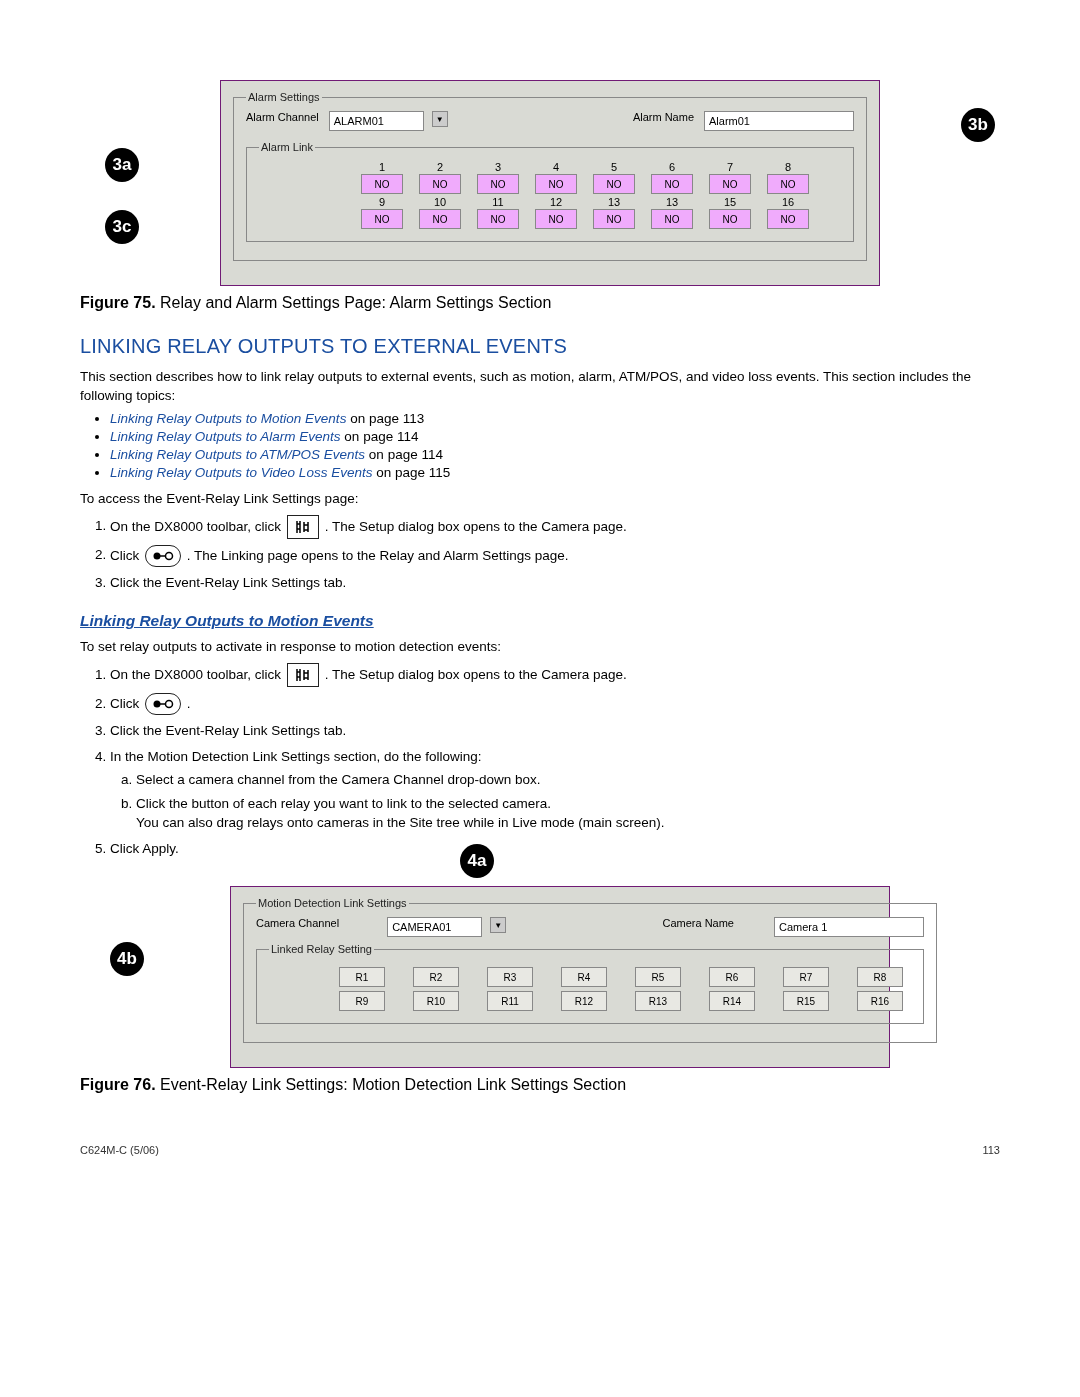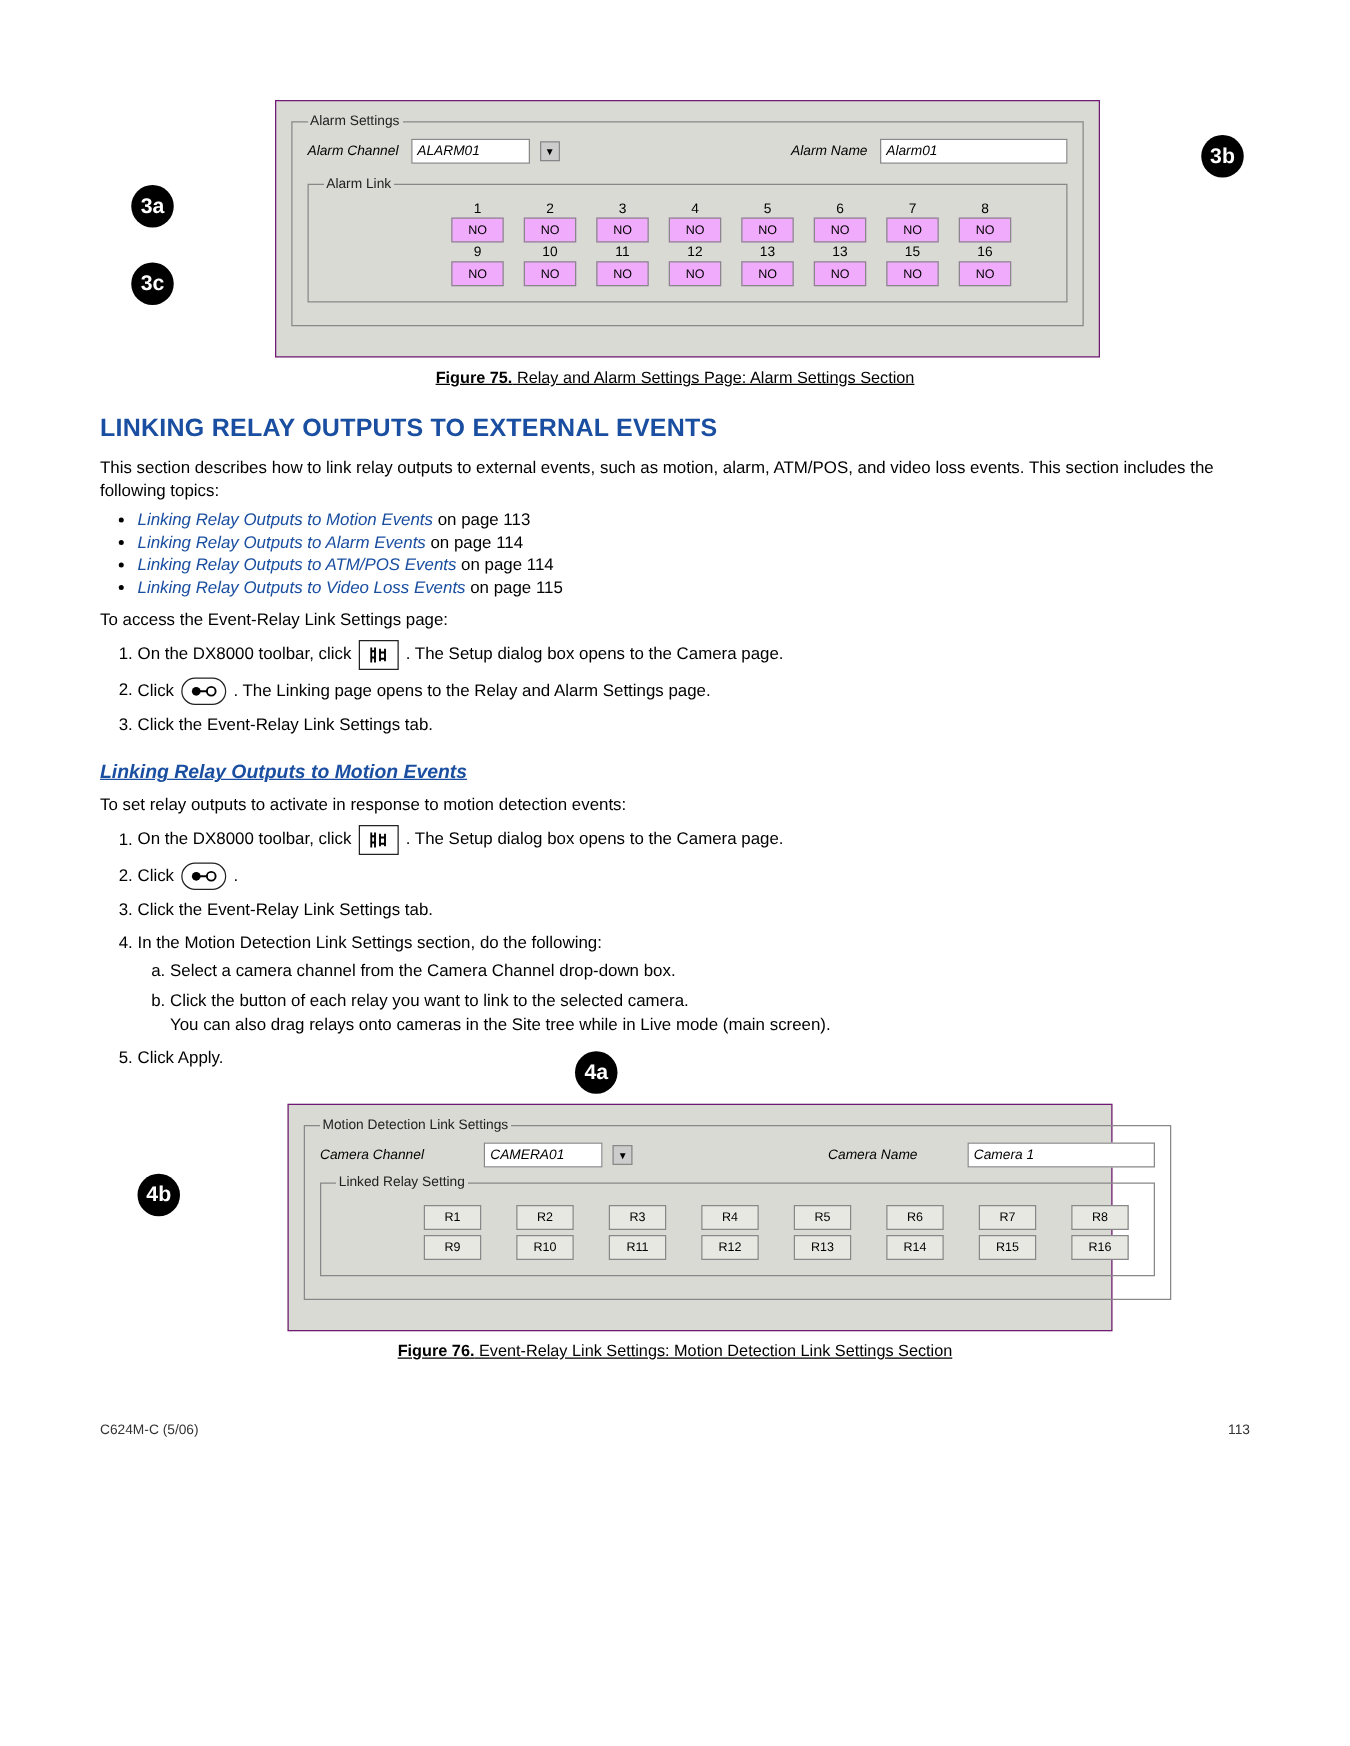--- a/index.html
+++ b/index.html
@@ -26,24 +26,23 @@
     padding: 8px 12px 12px 12px;
     margin: 0 0 6px 0;
   }
   fieldset.group > legend {
     font-size: 11px;
     padding: 0 2px;
     color: #222;
   }
   .row1 {
     display: flex;
-    align-items: center;
+    align-items: flex-start;
     gap: 10px;
     font-size: 11px;
-    font-style: italic;
   }
   .sel-box {
     background: #fff;
     border: 1px solid #888;
     width: 85px;
     height: 18px;
     font-size: 11px;
     padding: 0 4px;
     display: flex;
     align-items: center;
@@ -91,30 +90,29 @@
     width: 34px; height: 34px;
     background: #000; color: #fff;
     border-radius: 50%;
     font-weight: bold;
     display:flex; align-items:center; justify-content:center;
     font-size: 17px;
     z-index: 5;
   }
   .fig-wrap { position: relative; margin: 0 120px 0 140px; }
   .fig-caption {
-    text-align: center;
-    font-size: 13px;
+    text-align: left;
+    font-size: 16px;
     margin: 8px 0 22px 0;
-    text-decoration: underline;
   }
   .fig-caption b { font-weight: bold; }
   h2.section {
     color: #1a4ea0;
     font-family: Arial, sans-serif;
-    font-weight: bold;
+    font-weight: normal;
     font-size: 20px;
     letter-spacing: 0.2px;
     margin: 23px 0 10px 0;
   }
   h3.sub {
     color: #1a4ea0;
     font-weight: bold;
     text-decoration: underline;
     font-size: 15.5px;
     margin: 20px 0 8px 0;

